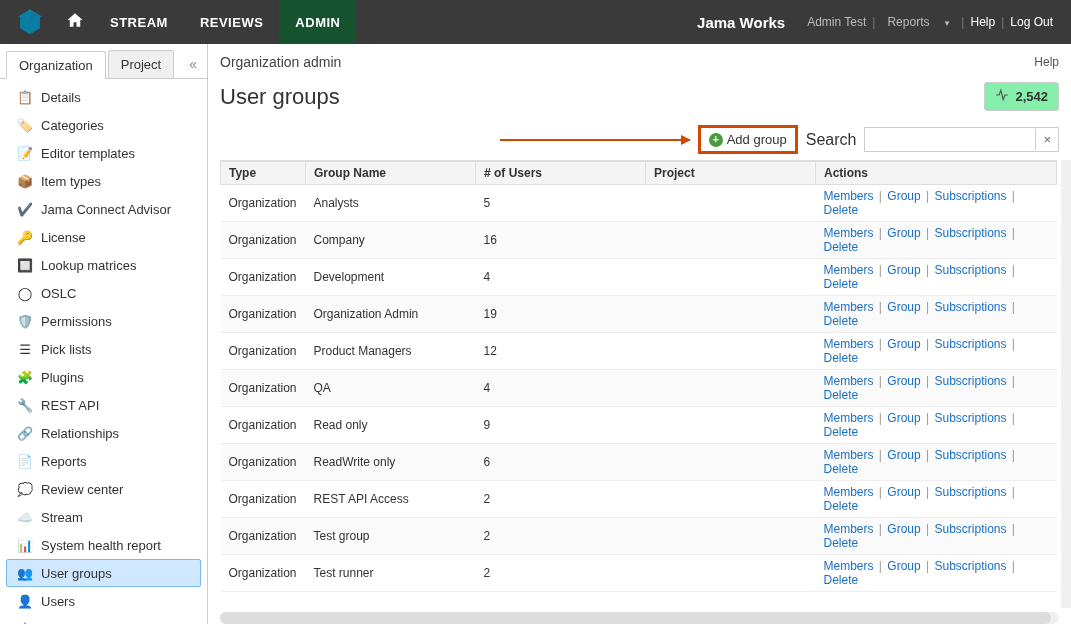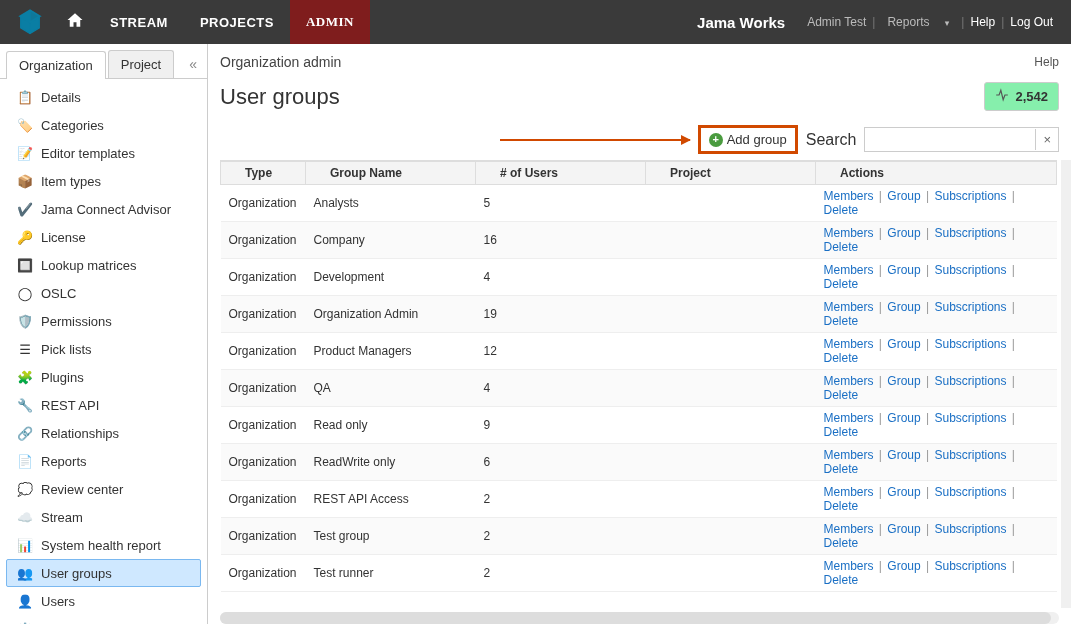--- a/index.html
+++ b/index.html
@@ -5,21 +5,21 @@
   * { box-sizing: border-box; margin: 0; padding: 0; }
   body { font-family: Arial, Helvetica, sans-serif; font-size: 13px; color: #333; background: #fff; width: 1071px; }
   
   
   .topnav { background: #3a3a3a; height: 44px; display: flex; align-items: center; color: #fff; padding: 0 12px; }
   .logo { width: 36px; height: 36px; display: flex; align-items: center; justify-content: center; margin-right: 8px; }
   .logo svg { width: 28px; height: 28px; }
   .home-icon { color: #fff; font-size: 18px; margin: 0 10px; cursor: pointer; }
   .nav-items { display: flex; height: 100%; }
   .nav-item { padding: 0 16px; display: flex; align-items: center; font-weight: bold; font-size: 13px; letter-spacing: 0.5px; cursor: pointer; }
-  .nav-item.active { background: #7f1d1d; font-family: Liberation Serif, serif; }
+  .nav-item.active { background: #14532d; }
   .spacer { flex: 1; }
   .org-name { font-weight: bold; margin-right: 16px; font-size: 15px; }
   .right-links { display: flex; align-items: center; font-size: 12px; color: #bbb; gap: 0; }
   .right-links span, .right-links a { padding: 0 6px; cursor: pointer; }
   .right-links .sep { color: #777; padding: 0; }
   .right-links .white { color: #fff; }
   
   
   .layout { display: flex; height: 580px; }
   
@@ -51,21 +51,21 @@
   .add-group-btn { border: 3px solid #d14900; padding: 4px 8px; display: flex; align-items: center; gap: 4px; cursor: pointer; background: #fff; }
   .plus-circle { width: 14px; height: 14px; background: #4a9b3f; border-radius: 50%; color: #fff; display: flex; align-items: center; justify-content: center; font-size: 11px; font-weight: bold; line-height: 1;}
   .search-label { font-size: 16px; }
   .search-wrap { border: 1px solid #ccc; display: flex; align-items: center; }
   .search-input { border: none; padding: 4px 6px; width: 170px; outline: none; font-size: 13px; }
   .clear-btn { border-left: 1px solid #ccc; padding: 3px 7px; cursor: pointer; color: #666; }
   
   
   .table-wrap { flex: 1; overflow: auto; border-top: 1px solid #ddd; margin-right: 4px; position: relative;}
   table { width: 100%; border-collapse: collapse; font-size: 12px; }
-  th { text-align: left; padding: 4px 24px; background: #f4f4f4; border: 1px solid #ddd; font-weight: bold; color: #333; position: sticky; top: 0;}
+  th { text-align: left; padding: 4px 8px; background: #f4f4f4; border: 1px solid #ddd; font-weight: bold; color: #333; position: sticky; top: 0;}
   td { padding: 4px 8px; border-bottom: 1px solid #eee; }
   tbody tr:nth-child(even) { background: #fafafa; }
   .action-link { color: #1a6fc4; cursor: pointer; }
   .action-sep { color: #999; padding: 0 2px; }
   
   .vscroll { width: 10px; background: #f0f0f0; }
   .hscroll { height: 12px; background: #f0f0f0; margin: 4px 12px 0 0; border-radius: 6px; }
   .hscroll-thumb { height: 100%; width: 99%; background: #ddd; border-radius: 6px;}
 </style>
 </head>
@@ -78,21 +78,21 @@
         <path fill="#0a7ea4" d="M12 1 L22 7 L12 13 L2 7 Z" opacity="0.9"></path>
       </svg>
   </div>
   <span class="home-icon">
     <svg width="18" height="18" viewBox="0 0 24 24" fill="#fff">
         <path d="M12 3l10 9h-3v9h-5v-6h-4v6H5v-9H2z"></path>
       </svg>
   </span>
   <div class="nav-items" id="nav-items">
       <div class="nav-item">STREAM</div>
-      <div class="nav-item">PROJECTS</div>
+      <div class="nav-item">REVIEWS</div>
       <div class="nav-item active">ADMIN</div>
     </div>
   <div class="spacer"></div>
   <span class="org-name">Jama Works</span>
   <div class="right-links">
     <span>Admin Test</span>
     <span class="sep">|</span>
     <span><span>Reports</span> <span style="font-size:9px;">▾</span></span>
     <span class="sep">|</span>
     <span class="white">Help</span>

